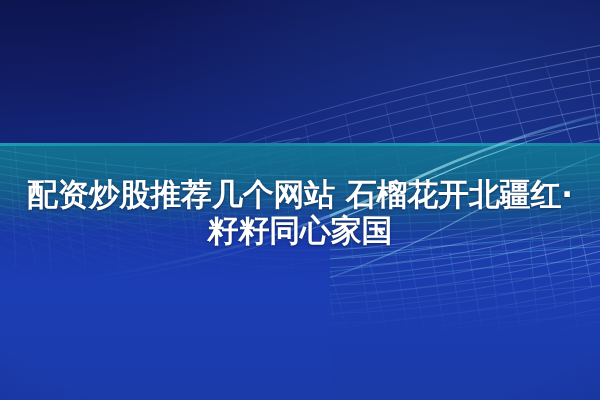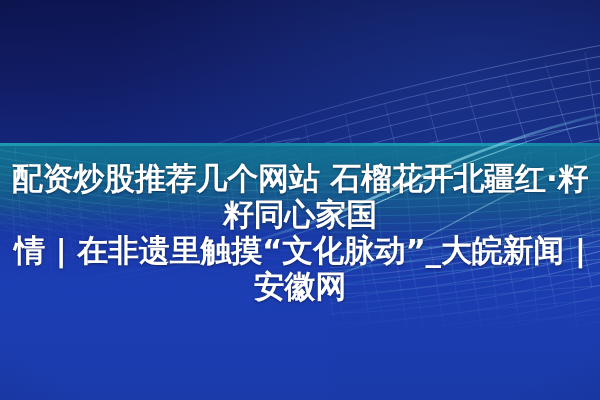--- a/index.html
+++ b/index.html
@@ -37,21 +37,21 @@
   .glowWave{position:absolute;left:0;top:0;width:600px;height:400px;opacity:.85;}
   
   .titleWrap{
     position:absolute;left:0;right:0;top:160px;
     text-align:center;
     padding:0 2px;
     box-sizing:border-box;
     pointer-events:none;
   }
   .headline{
-    margin:0;
+    margin:16px;
     color:#ffffff;
     font-size:31px;
     line-height:36px;
     font-weight:bold;
     letter-spacing:-0.2px;
     white-space:normal;
     word-break:break-all;
     text-shadow:0 1px 3px rgba(0,20,60,.55), 0 0 1px rgba(0,0,0,.4);
     font-family:"DejaVu Sans","Liberation Sans",sans-serif;
   }
@@ -241,16 +241,15 @@
     <path d="M -20 296 C 120 283 262 258 402 192 C 472 158 542 134 620 116" stroke="url(#gGlow)" stroke-width="1.1" fill="none" opacity="0.9"></path>
     <path d="M 120 330 C 240 312 360 276 470 214 C 530 182 580 160 620 148" stroke="url(#gGlow)" stroke-width="1.4" fill="none" opacity="0.5"></path>
   </svg>
 
   <div class="bottomWash"></div>
   <div class="bottomWashLeft"></div>
   <div class="vignette"></div>
 
   <div class="titleWrap">
     <div class="headline">配资炒股推荐几个网站 石榴花开北疆红·籽籽同心家国</div>
-    <div class="headline">情 | 在非遗里触摸“文化脉动”_大皖新闻 | 安徽网</div>
   </div>
 
 </div>
 
 </body></html>

